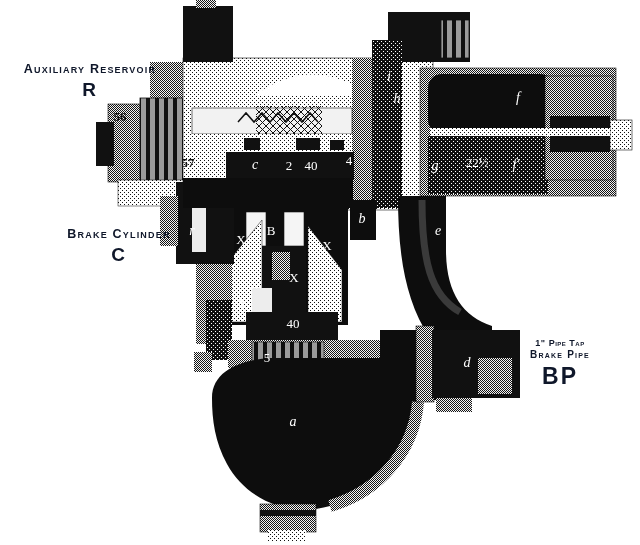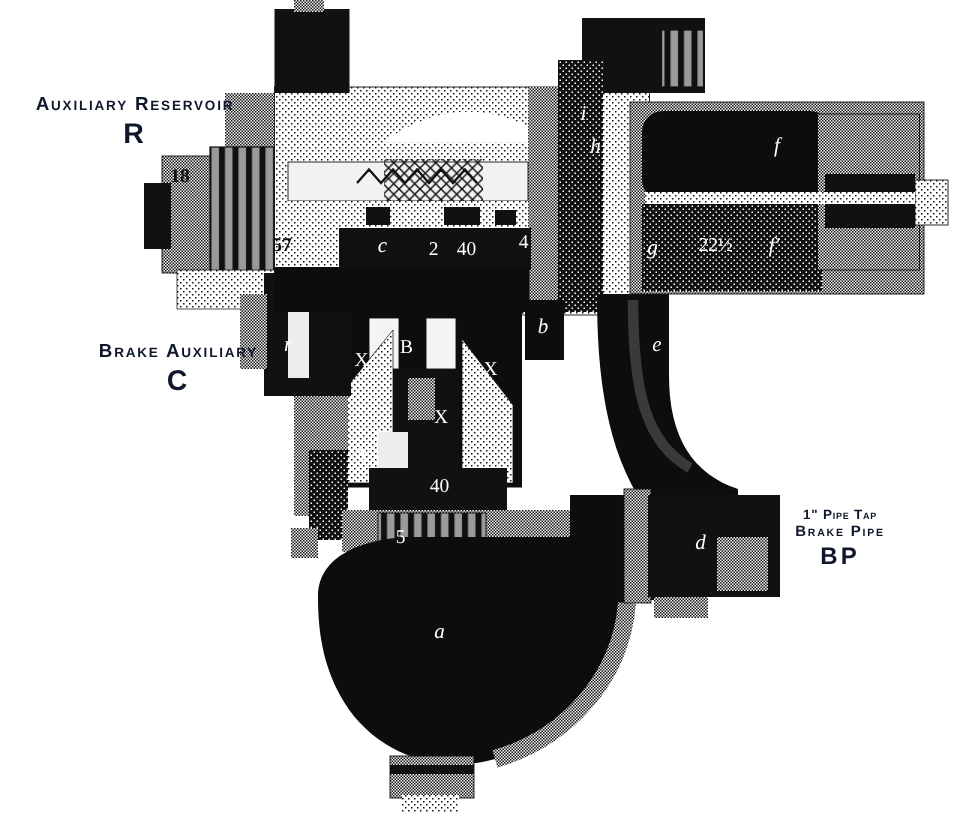--- a/index.html
+++ b/index.html
@@ -8,21 +8,21 @@
   .stage svg{position:absolute;left:0;top:0;}
   .labels{position:absolute;left:0;top:0;width:640px;height:545px;pointer-events:none;}
   .ann{position:absolute;color:#0f172a;text-align:center;font-variant:small-caps;
        font-weight:700;letter-spacing:1.2px;font-size:12.5px;line-height:1.25;}
   .ann .letter{display:block;font-size:19px;letter-spacing:2px;margin-top:0px;}
   .ann-aux{left:14px;top:62px;width:152px;}
   .ann-bc{left:60px;top:227px;width:118px;}
   .ann-bp{left:506px;top:338px;width:108px;}
   .ann-bp .tap{display:block;font-size:9px;letter-spacing:0.5px;}
   .ann-bp .name{display:block;font-size:10px;}
-  .ann-bp .letter{font-size:16px;}
+  .ann-bp .letter{font-size:23px;}
   .part{position:absolute;transform:translate(-50%,-50%);font-family:"Liberation Serif",serif;
         font-size:13px;font-weight:700;white-space:nowrap;}
   .part.light{color:#ffffff;font-weight:400;}
   .part.dark{color:#111111;}
   .part.it{font-style:italic;font-size:14px;}
 </style>
 </head>
 <body>
 
 <div class="stage">
@@ -133,32 +133,32 @@
   </svg>
 
   <div class="labels">
 
     <div class="ann ann-aux">
       <span>Auxiliary Reservoir</span>
       <span class="letter">R</span>
     </div>
 
     <div class="ann ann-bc">
-      <span>Brake Auxiliary</span>
+      <span>Brake Cylinder</span>
       <span class="letter">C</span>
     </div>
 
     <div class="ann ann-bp">
       <span class="tap">1" Pipe Tap</span>
       <span class="name">Brake Pipe</span>
       <span class="letter">BP</span>
     </div>
 
     <div id="part-labels">
-        <span class="part dark" style="left: 120px; top: 117px;">18</span>
+        <span class="part dark" style="left: 120px; top: 117px;">56</span>
         <span class="part dark" style="left: 188px; top: 163px;">57</span>
         <span class="part light it" style="left: 255px; top: 165px;">c</span>
         <span class="part light" style="left: 289px; top: 166px;">2</span>
         <span class="part light" style="left: 311px; top: 166px;">40</span>
         <span class="part light" style="left: 349px; top: 161px;">4</span>
         <span class="part light it" style="left: 192px; top: 231px;">r</span>
         <span class="part light" style="left: 241px; top: 240px;">X</span>
         <span class="part light" style="left: 271px; top: 231px;">B</span>
         <span class="part light" style="left: 327px; top: 246px;">X</span>
         <span class="part light" style="left: 294px; top: 278px;">X</span>

